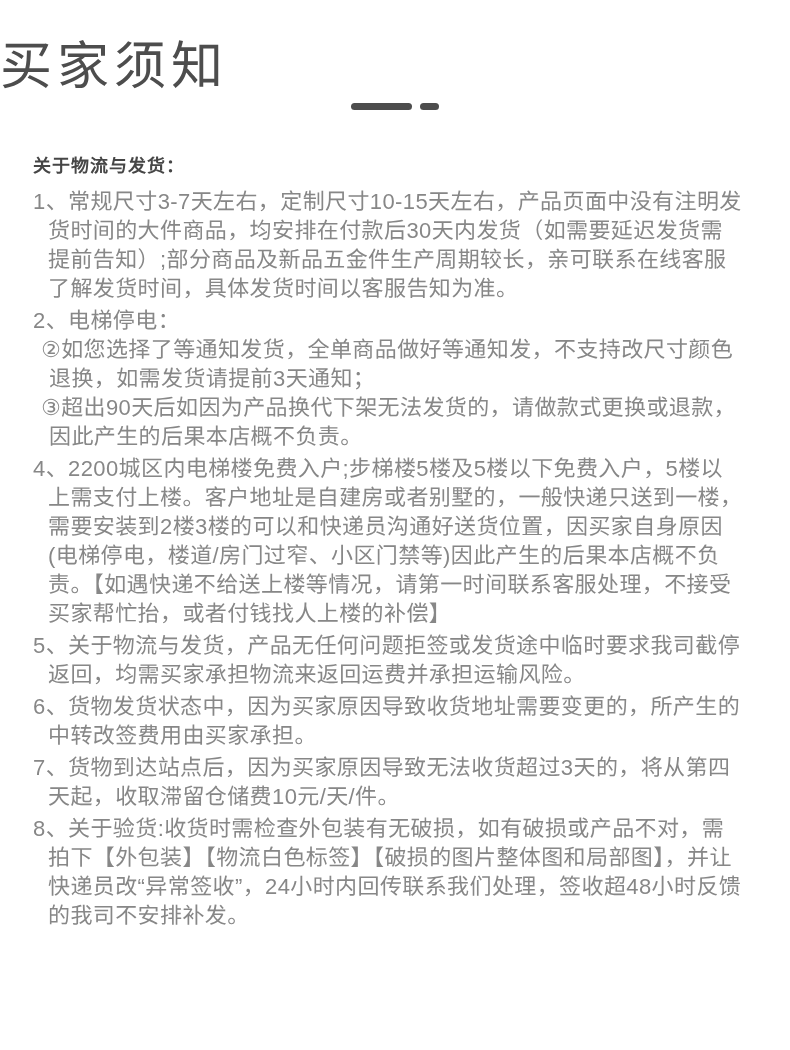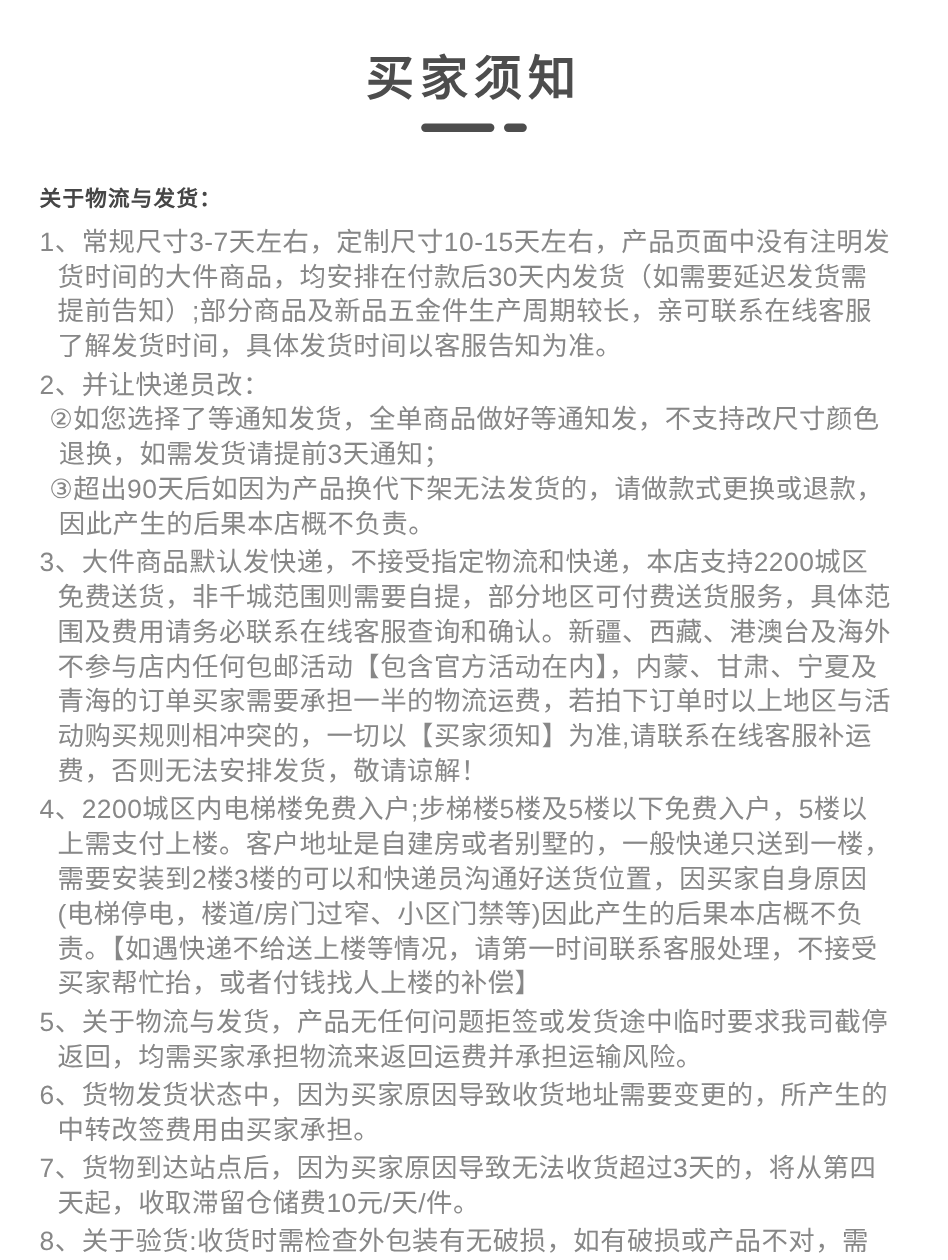--- a/index.html
+++ b/index.html
@@ -12,23 +12,23 @@
   html,body{ margin:0; padding:0; }
   body{
     width:790px; height:1050px; overflow:hidden;
     background: var(--background);
     font-family: "Liberation Sans", "DejaVu Sans", sans-serif;
   }
   .page{ width:790px; height:1050px; }
 
   .title{
     margin:0; padding-top:42px;
-    text-align:center;
-    font-size:40px; line-height:48px;
-    font-weight:700;
+    text-align:left;
+    font-size:52px; line-height:48px;
+    font-weight:400;
     letter-spacing:5px;
     color: var(--title);
   }
   .title-underline{
     margin-top:13px;
     display:flex; justify-content:center; align-items:center; gap:8px;
   }
   .bar-long{
     width:61px; height:7px; border-radius:4px;
     background: var(--title);
@@ -79,26 +79,25 @@
   </div>
 
   <div class="content">
 
     <h2 class="section-header">关于物流与发货：</h2>
 
     <div class="notice-list">
 
       <div class="item"><span class="num">1、</span><span>常规尺寸3-7天左右，定制尺寸10-15天左右，产品页面中没有注明发货时间的大件商品，均安排在付款后30天内发货（如需要延迟发货需提前告知）;部分商品及新品五金件生产周期较长，亲可联系在线客服了解发货时间，具体发货时间以客服告知为准。</span></div>
 
-      <div class="item"><span class="num">2、</span><span>并让快递员改：</span>
+      <div class="item"><span class="num">2、</span><span>电梯停电：</span>
         <div class="sub"><span class="num">②</span><span>如您选择了等通知发货，全单商品做好等通知发，不支持改尺寸颜色退换，如需发货请提前3天通知；</span></div>
         <div class="sub"><span class="num">③</span><span>超出90天后如因为产品换代下架无法发货的，请做款式更换或退款，因此产生的后果本店概不负责。</span></div>
       </div>
 
-      <div class="item"><span class="num">3、</span><span>大件商品默认发快递，不接受指定物流和快递，本店支持2200城区免费送货，非千城范围则需要自提，部分地区可付费送货服务，具体范围及费用请务必联系在线客服查询和确认。新疆、西藏、港澳台及海外不参与店内任何包邮活动【包含官方活动在内】，内蒙、甘肃、宁夏及青海的订单买家需要承担一半的物流运费，若拍下订单时以上地区与活动购买规则相冲突的，一切以【买家须知】为准,请联系在线客服补运费，否则无法安排发货，敬请谅解！</span></div>
 
       <div class="item"><span class="num">4、</span><span>2200城区内电梯楼免费入户;步梯楼5楼及5楼以下免费入户，5楼以上需支付上楼。客户地址是自建房或者别墅的，一般快递只送到一楼，需要安装到2楼3楼的可以和快递员沟通好送货位置，因买家自身原因(电梯停电，楼道/房门过窄、小区门禁等)因此产生的后果本店概不负责。【如遇快递不给送上楼等情况，请第一时间联系客服处理，不接受买家帮忙抬，或者付钱找人上楼的补偿】</span></div>
 
       <div class="item"><span class="num">5、</span><span>关于物流与发货，产品无任何问题拒签或发货途中临时要求我司截停返回，均需买家承担物流来返回运费并承担运输风险。</span></div>
 
       <div class="item"><span class="num">6、</span><span>货物发货状态中，因为买家原因导致收货地址需要变更的，所产生的中转改签费用由买家承担。</span></div>
 
       <div class="item"><span class="num">7、</span><span>货物到达站点后，因为买家原因导致无法收货超过3天的，将从第四天起，收取滞留仓储费10元/天/件。</span></div>
 
       <div class="item"><span class="num">8、</span><span>关于验货:收货时需检查外包装有无破损，如有破损或产品不对，需拍下【外包装】【物流白色标签】【破损的图片整体图和局部图】，并让快递员改“异常签收”，24小时内回传联系我们处理，签收超48小时反馈的我司不安排补发。</span></div>

